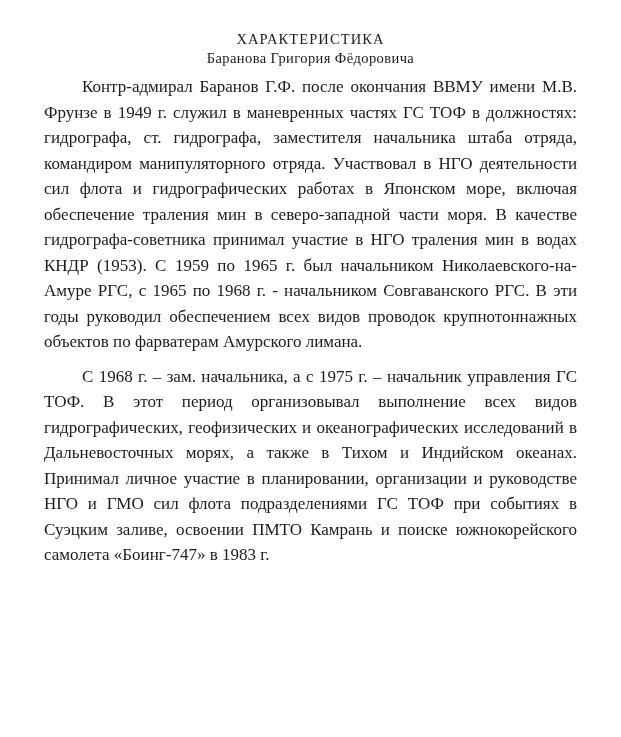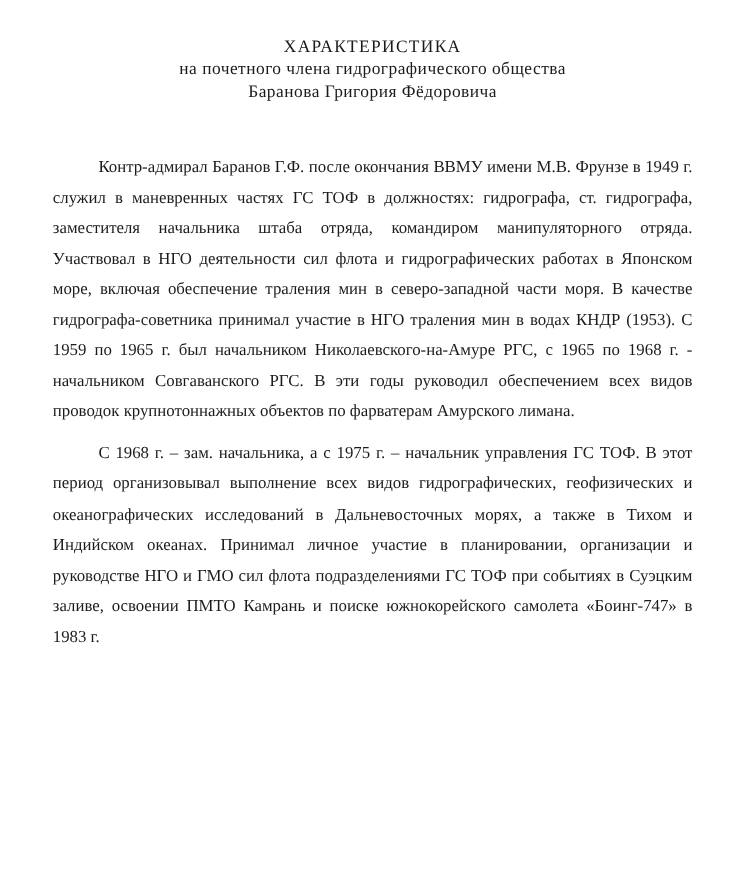--- a/index.html
+++ b/index.html
@@ -16,53 +16,52 @@
   }
   .page {
     width: 621px;
     height: 737px;
     box-sizing: border-box;
     padding: 30px 44px 0 44px;
     background: #ffffff;
   }
   .title-block {
     text-align: center;
-    margin-bottom: 40px;
+    margin-bottom: 6px;
   }
   .title-line {
     font-size: 14.5px;
     line-height: 19px;
     letter-spacing: 0.4px;
     white-space: nowrap;
   }
   .title-line.main {
     letter-spacing: 1.1px;
   }
   .body-par {
-    font-size: 14px;
+    font-size: 17px;
     line-height: 25.5px;
     text-align: justify;
     text-align-last: left;
     text-indent: 38px;
     margin: 0 0 2px 0;
     hyphens: none;
   }
   .body-par.tight {
     margin-bottom: 0;
   }
   .spacer-small { height: 7px; }
 </style>
 </head>
 <body>
 
 <div class="page">
 
   <div class="title-block">
     <div class="title-line main">ХАРАКТЕРИСТИКА</div>
-    <div class="title-line">на почетного члена гидрографического общества</div>
     <div class="title-line">Баранова Григория Фёдоровича</div>
   </div>
 
   <p class="body-par">Контр-адмирал Баранов Г.Ф. после окончания ВВМУ имени М.В. Фрунзе в 1949 г. служил в маневренных частях ГС ТОФ в должностях: гидрографа, ст. гидрографа, заместителя начальника штаба отряда, командиром манипуляторного отряда. Участвовал в НГО деятельности сил флота и гидрографических работах в Японском море, включая обеспечение траления мин в северо-западной части моря. В качестве гидрографа-советника принимал участие в НГО траления мин в водах КНДР (1953). С 1959 по 1965 г. был начальником Николаевского-на-Амуре РГС, с 1965 по 1968 г. - начальником Совгаванского РГС. В эти годы руководил обеспечением всех видов проводок крупнотоннажных объектов по фарватерам Амурского лимана.</p>
   <div class="spacer-small"></div>
   <p class="body-par">С 1968 г. – зам. начальника, а с 1975 г. – начальник управления ГС ТОФ. В этот период организовывал выполнение всех видов гидрографических, геофизических и океанографических исследований в Дальневосточных морях, а также в Тихом и Индийском океанах. Принимал личное участие в планировании, организации и руководстве НГО и ГМО сил флота подразделениями ГС ТОФ при событиях в Суэцким заливе, освоении ПМТО Камрань и поиске южнокорейского самолета «Боинг-747» в 1983 г.</p>
   <div class="spacer-small"></div>
   <div class="spacer-small"></div>
 
 </div>

